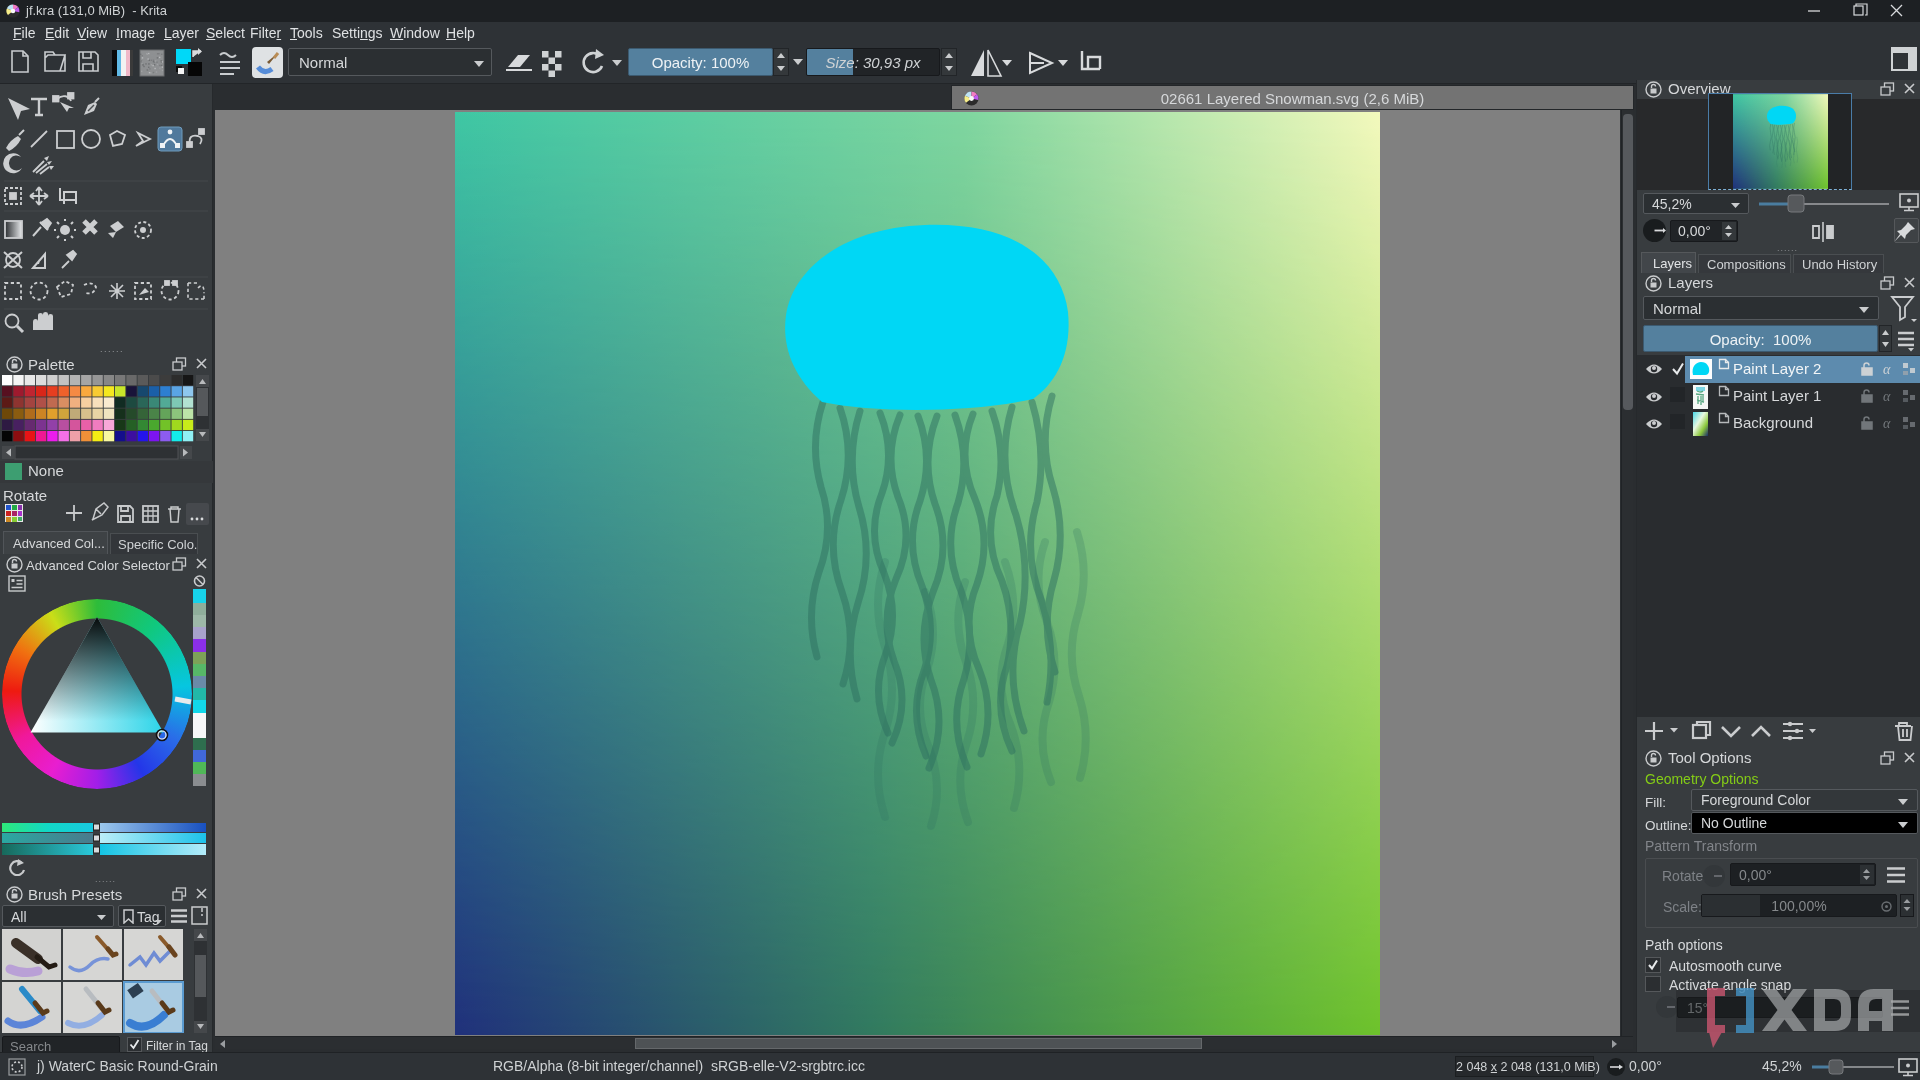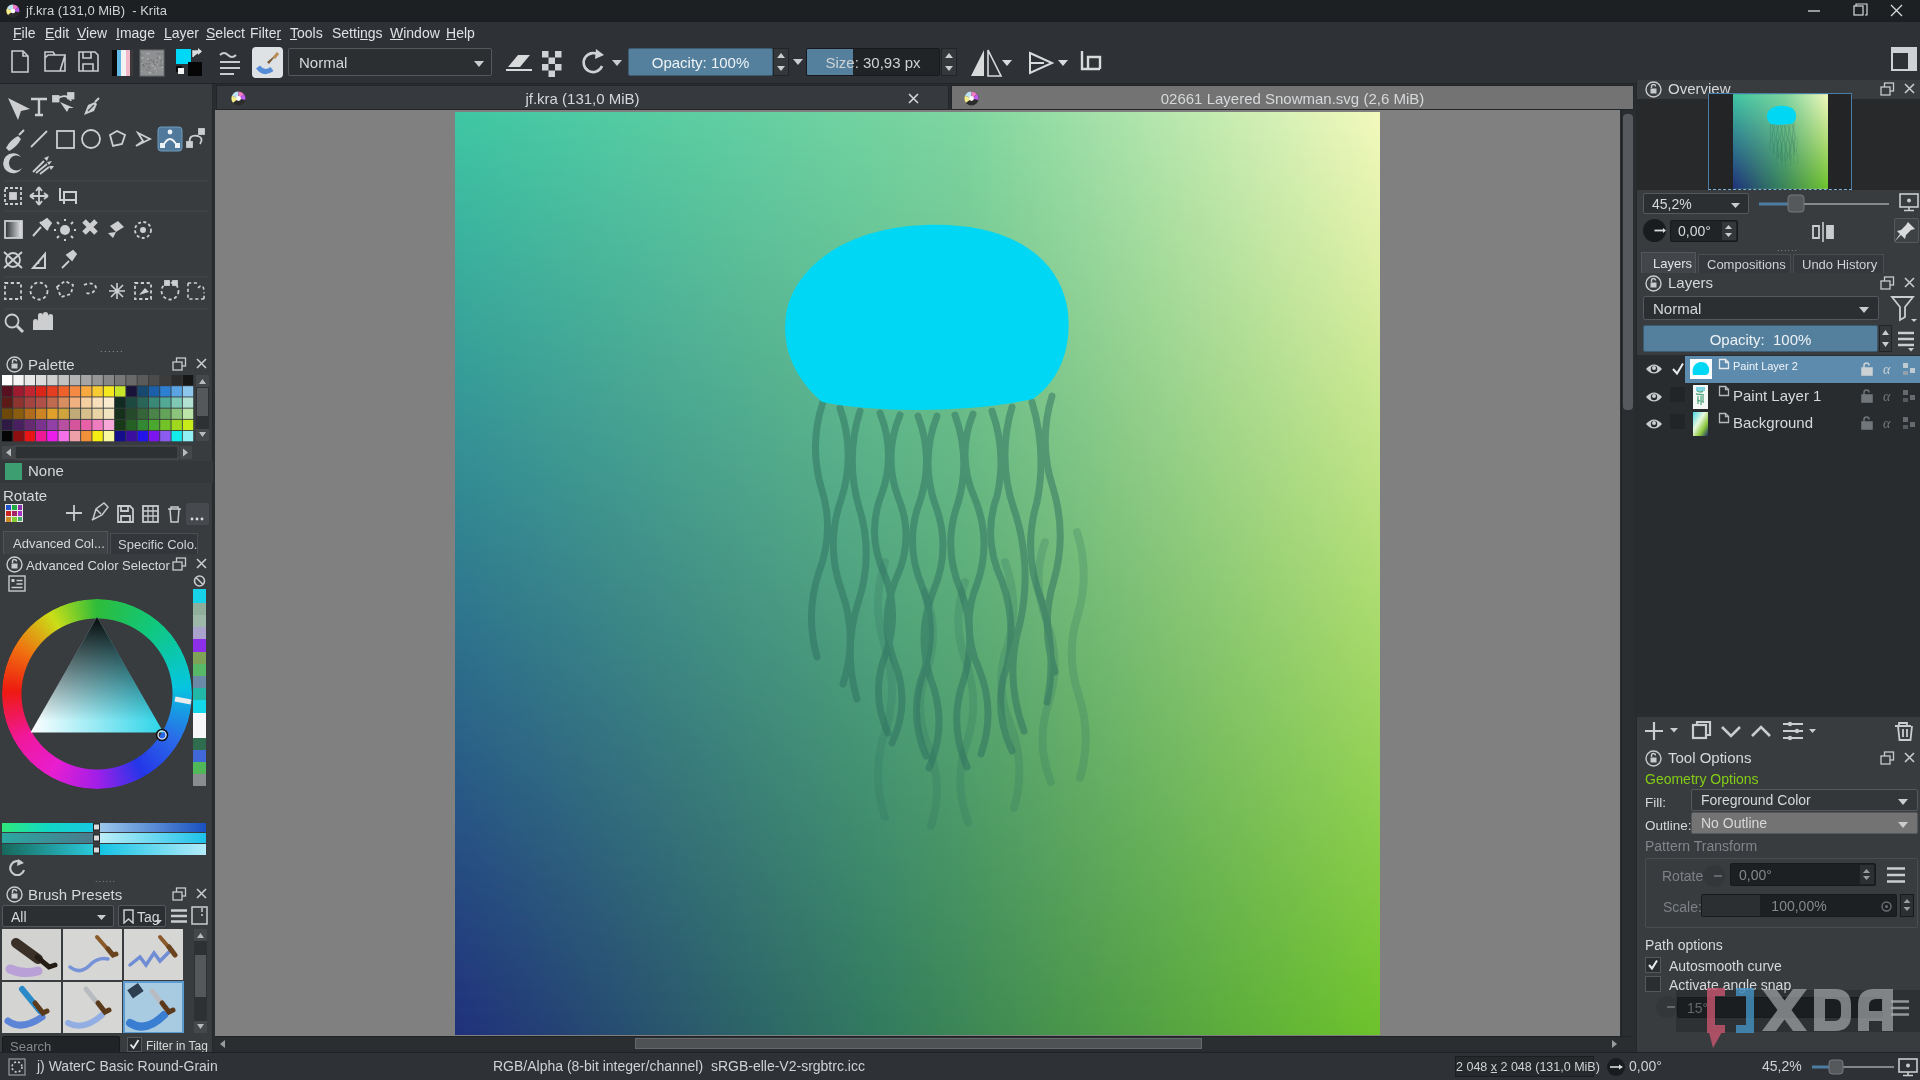--- a/index.html
+++ b/index.html
@@ -72,21 +72,21 @@
       <svg width="14" height="26" viewBox="0 0 14 26">
           <path d="M3 9 L7 4 L11 9" fill="#caccce"></path>
           <path d="M3 17 L7 22 L11 17" fill="#caccce"></path>
         </svg>
     </div>
     <svg class="abs" style="left:792px;top:13px;" width="12" height="8" viewBox="0 0 12 8">
         <path d="M1 1 L6 7 L11 1" fill="#caccce"></path>
       </svg>
     <div class="abs darkfield" style="left:806px;top:3px;width:134px;height:28px;overflow:hidden;">
       <div class="abs" style="left:0;top:0;width:46px;height:28px;background:#54809e;"></div>
-      <div class="abs" style="left:0;top:5px;width:100%;text-align:center;font-size:15px;color:#cfd2d4;">Size: 30,93 px</div>
+      <div class="abs" style="left:0;top:5px;width:100%;text-align:center;font-size:15px;color:#cfd2d4;font-style:italic;">Size: 30,93 px</div>
     </div>
     <div class="abs" style="left:941px;top:3px;width:16px;height:28px;background:#34383b;border:1px solid #222528;">
       <svg width="14" height="26" viewBox="0 0 14 26">
           <path d="M3 9 L7 4 L11 9" fill="#caccce"></path>
           <path d="M3 17 L7 22 L11 17" fill="#caccce"></path>
         </svg>
     </div>
     <svg class="abs" style="left:0;top:0;" width="1920" height="38" viewBox="0 0 1920 38">
       <g stroke="#c9cccf" stroke-width="1.6" fill="none">
         <path d="M12 6 h11 l5 5 v16 h-16 z"></path>
@@ -660,34 +660,20 @@
     <div class="abs" style="left:127px;top:953px;width:15px;height:15px;background:#2b2e31;border:1px solid #55585b;">
       <svg width="13" height="13" viewBox="0 0 13 13">
           <path d="M2.5 6.5 l3 3.5 5 -8" stroke="#e8eaec" stroke-width="1.8" fill="none"></path>
         </svg>
     </div>
     <span class="abs" style="left:146px;top:955px;color:#d6d8da;font-size:12px;white-space:nowrap;">Filter in Tag</span>
   </div>
 
   <div class="abs" id="centerarea" style="left:213px;top:84px;width:1423px;height:968px;background:#2a2d30;">
 
-    <div class="abs" style="left:3px;top:1px;width:733px;height:25px;background:#36393d;border:1px solid #232629;">
-      <svg class="abs" style="left:14px;top:5px;" width="15" height="15" viewBox="0 0 16 16">
-        <circle cx="8" cy="8" r="7.5" fill="#2b2b2b"></circle>
-        <path d="M8 8 L1 5 A7.5 7.5 0 0 1 8 .5 Z" fill="#bde2f3"></path>
-        <path d="M8 8 L8 .5 A7.5 7.5 0 0 1 14 3.5 Z" fill="#f27cc3"></path>
-        <path d="M8 8 L14 3.5 A7.5 7.5 0 0 1 15.3 9.5 Z" fill="#c05cf0"></path>
-        <path d="M8 8 L1 5 A7.5 7.5 0 0 0 2.2 12.6 Z" fill="#f7ee8a"></path>
-        <circle cx="8" cy="8" r="2.6" fill="#f8f8f8"></circle>
-      </svg>
-      <div class="abs txt" style="left:0;top:4px;width:100%;text-align:center;">jf.kra (131,0 MiB)</div>
-      <svg class="abs" style="left:690px;top:6px;" width="13" height="13" viewBox="0 0 13 13">
-          <path d="M2 2 l9 9 M11 2 l-9 9" stroke="#d4d6d8" stroke-width="1.6"></path>
-        </svg>
-    </div>
     <div class="abs" style="left:738px;top:1px;width:683px;height:25px;background:#737373;border:1px solid #232629;">
       <svg class="abs" style="left:12px;top:5px;" width="15" height="15" viewBox="0 0 16 16">
         <circle cx="8" cy="8" r="7.5" fill="#2b2b2b"></circle>
         <path d="M8 8 L1 5 A7.5 7.5 0 0 1 8 .5 Z" fill="#bde2f3"></path>
         <path d="M8 8 L8 .5 A7.5 7.5 0 0 1 14 3.5 Z" fill="#f27cc3"></path>
         <path d="M8 8 L14 3.5 A7.5 7.5 0 0 1 15.3 9.5 Z" fill="#c05cf0"></path>
         <path d="M8 8 L1 5 A7.5 7.5 0 0 0 2.2 12.6 Z" fill="#f7ee8a"></path>
         <circle cx="8" cy="8" r="2.6" fill="#f8f8f8"></circle>
       </svg>
       <div class="abs txt" style="left:0;top:4px;width:100%;text-align:center;">02661 Layered Snowman.svg (2,6 MiB)</div>
@@ -898,21 +884,21 @@
         </svg>
       <div class="abs" style="left:53px;top:4px;width:22px;height:20px;background:#fdfdfd;">
         <svg width="22" height="20" viewBox="0 0 22 20">
             <path d="M3 16 C 1 8, 6 3, 11 3 C 17 3, 20 8, 19 13 C 18 16, 16 16, 14 16 Z" fill="#00d7f5"></path>
           </svg>
       </div>
       <svg class="abs" style="left:80px;top:2px;" width="14" height="14" viewBox="0 0 14 14">
           <path d="M2.5 2.5 h6 v3 h3 v6 h-9 z" fill="none" stroke="#e8eaec" stroke-width="1.3"></path>
           <path d="M8.5 2.5 l3 3" stroke="#e8eaec" stroke-width="1.3"></path>
         </svg>
-      <span class="abs" style="left:96px;top:5px;color:#f2f5f7;font-size:11px;">Paint Layer 2</span>
+      <span class="abs" style="left:96px;top:5px;color:#f2f5f7;font-size:15px;">Paint Layer 2</span>
       <svg class="abs" style="left:224px;top:6px;" width="56" height="16" viewBox="0 0 56 16">
         <g stroke="#d2d5d7" fill="none" stroke-width="1.5" opacity=".95">
           <rect x="1" y="7" width="10" height="7" fill="#d2d5d7"></rect>
             <path d="M3 7 v-2.5 a2.5 2.5 0 0 1 5 0"></path>
           <text x="22" y="13" font-size="14" font-style="italic" fill="#d2d5d7" stroke="none" font-family="Liberation Serif">α</text>
           <g opacity=".9">
               <rect x="42" y="2" width="5" height="5" fill="#d2d5d7" stroke="none"></rect>
               <rect x="49" y="7" width="5" height="5" fill="#d2d5d7" stroke="none"></rect>
               <rect x="42" y="10" width="5" height="4" fill="#9aa5ad" stroke="none"></rect>
             </g>
@@ -1021,21 +1007,21 @@
     </div>
     <span class="abs" style="left:8px;top:691px;color:#84cc16;font-size:14px;">Geometry Options</span>
     <span class="abs" style="left:8px;top:715px;color:#d6d8da;font-size:13.5px;">Fill:</span>
     <div class="abs combo" style="left:54px;top:709px;width:227px;height:22px;font-size:14px;background:#33373a;">
       <span class="abs" style="left:9px;top:2px;">Foreground Color</span>
       <svg class="abs" style="right:8px;top:8px;" width="12" height="8" viewBox="0 0 12 8">
           <path d="M1 1 L6 7 L11 1" fill="#caccce"></path>
         </svg>
     </div>
     <span class="abs" style="left:8px;top:738px;color:#d6d8da;font-size:13.5px;">Outline:</span>
-    <div class="abs combo" style="left:54px;top:732px;width:227px;height:22px;font-size:14px;background:#737373;">
+    <div class="abs combo" style="left:54px;top:732px;width:227px;height:22px;font-size:14px;background:#000000;">
       <span class="abs" style="left:9px;top:2px;">No Outline</span>
       <svg class="abs" style="right:8px;top:8px;" width="12" height="8" viewBox="0 0 12 8">
           <path d="M1 1 L6 7 L11 1" fill="#caccce"></path>
         </svg>
     </div>
     <span class="abs" style="left:8px;top:758px;color:#82858a;font-size:14px;">Pattern Transform</span>
     <div class="abs" style="left:8px;top:778px;width:273px;height:70px;border:1px solid #4a4d50;border-radius:2px;">
       <span class="abs" style="left:16px;top:9px;color:#7e8287;font-size:14px;">Rotate:</span>
       <svg class="abs" style="left:56px;top:5px;" width="24" height="24" viewBox="0 0 24 24">
           <circle cx="12" cy="12" r="11" fill="#33373a"></circle>

